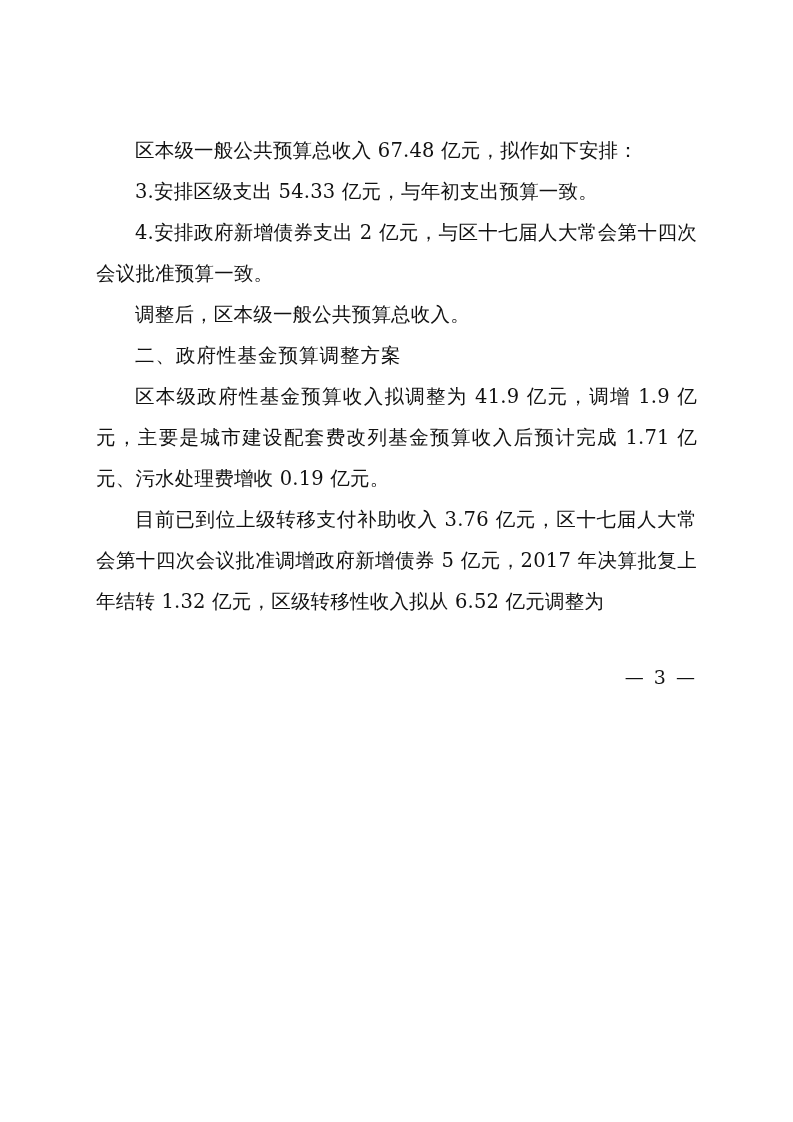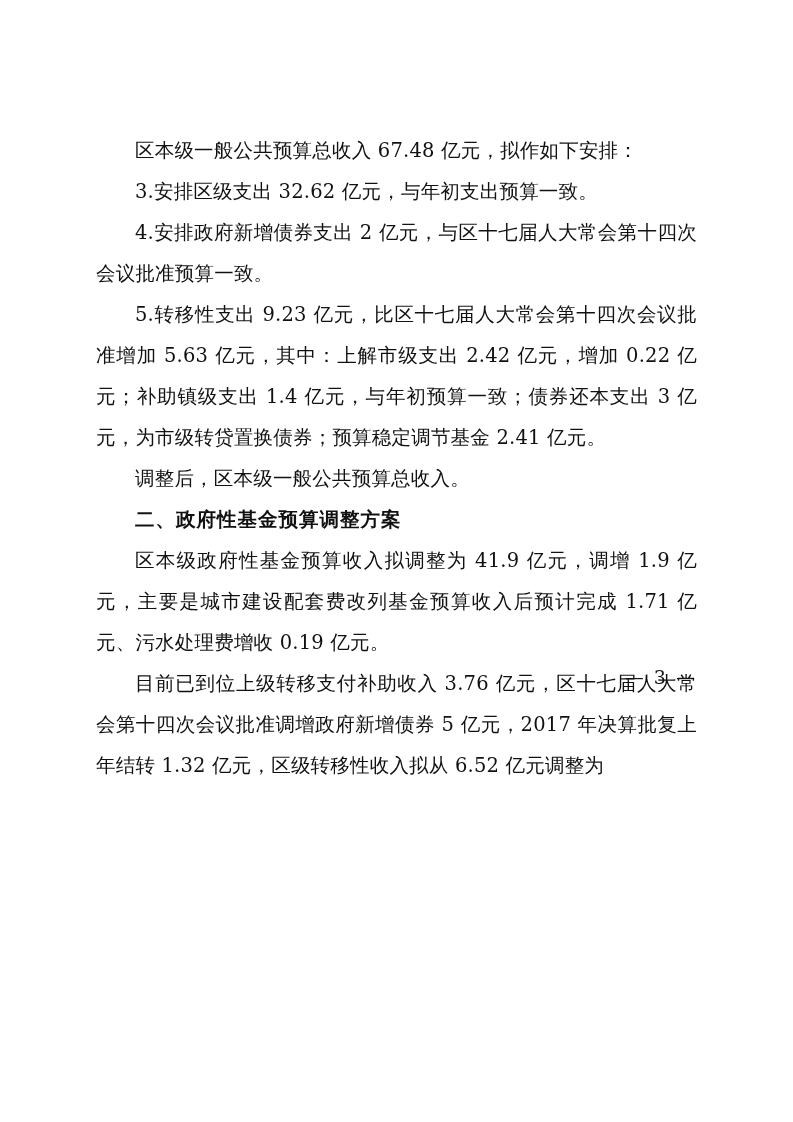--- a/index.html
+++ b/index.html
@@ -29,21 +29,21 @@
     line-height: 41px;
     text-align: justify;
     text-justify: inter-ideograph;
     letter-spacing: 0.2px;
   }
   p {
     margin: 0;
     text-indent: 2em;
   }
   p.heading {
-    font-weight: bold;
+    font-weight: normal;
     text-indent: 2em;
     letter-spacing: 1px;
   }
   p.subheading {
     text-indent: 2em;
   }
   .page-number {
     position: absolute;
     left: 0;
     right: 96px;
@@ -54,22 +54,21 @@
     letter-spacing: 2px;
     color: #111111;
   }
 </style>
 </head>
 <body>
 
 <div class="page">
   <div class="body-text">
     <p>区本级一般公共预算总收入 67.48 亿元，拟作如下安排：</p>
-    <p>3.安排区级支出 32.62 亿元，与年初支出预算一致。</p>
+    <p>3.安排区级支出 54.33 亿元，与年初支出预算一致。</p>
     <p>4.安排政府新增债券支出 2 亿元，与区十七届人大常会第十四次会议批准预算一致。</p>
-    <p>5.转移性支出 9.23 亿元，比区十七届人大常会第十四次会议批准增加 5.63 亿元，其中：上解市级支出 2.42 亿元，增加 0.22 亿元；补助镇级支出 1.4 亿元，与年初预算一致；债券还本支出 3 亿元，为市级转贷置换债券；预算稳定调节基金 2.41 亿元。</p>
     <p>调整后，区本级一般公共预算总收入。</p>
     <p class="heading">二、政府性基金预算调整方案</p>
     <p>区本级政府性基金预算收入拟调整为 41.9 亿元，调增 1.9 亿元，主要是城市建设配套费改列基金预算收入后预计完成 1.71 亿元、污水处理费增收 0.19 亿元。</p>
     <p>目前已到位上级转移支付补助收入 3.76 亿元，区十七届人大常会第十四次会议批准调增政府新增债券 5 亿元，2017 年决算批复上年结转 1.32 亿元，区级转移性收入拟从 6.52 亿元调整为</p>
   </div>
   <div class="page-number">— 3 —</div>
 </div>
 
 </body></html>

